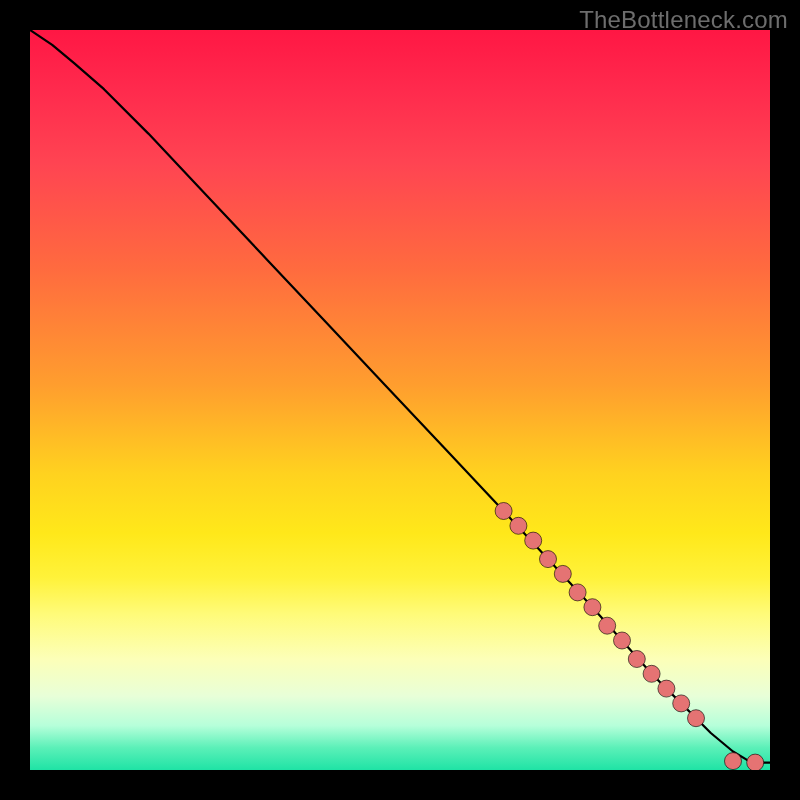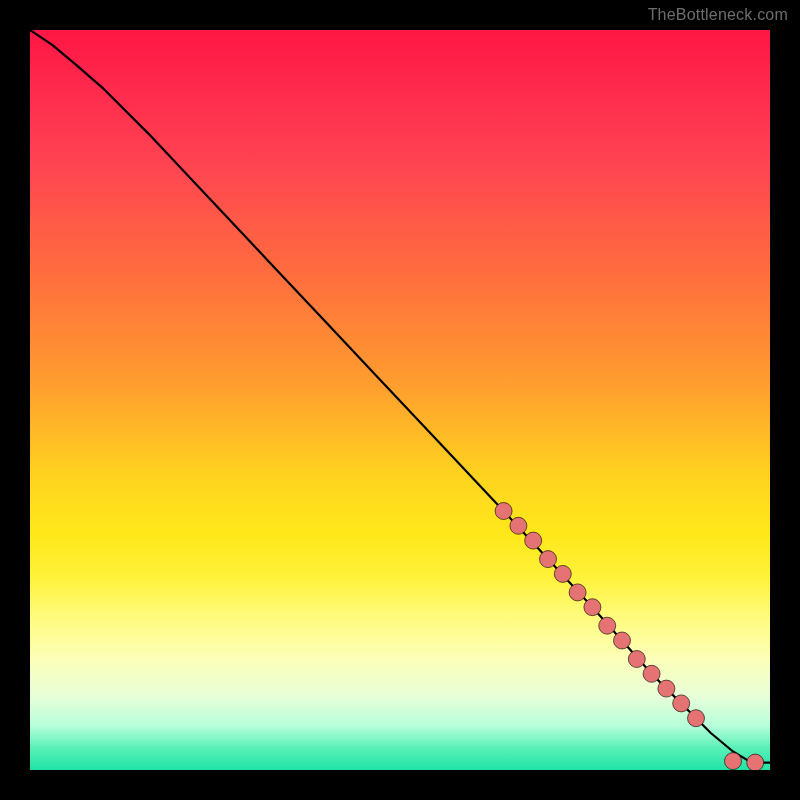--- a/index.html
+++ b/index.html
@@ -39,21 +39,21 @@
       #b6ffda 94%,
       #5bf0b8 97%,
       #1fe3a5 100%
     );
   }
   .watermark {
     position: absolute;
     top: 6px;
     right: 12px;
     color: #6d6d6d;
-    font-size: 16px;
+    font-size: 24px;
     font-weight: 500;
     letter-spacing: 0.2px;
     user-select: none;
   }
   svg.overlay {
     position: absolute;
     left: 0;
     top: 0;
     width: 740px;
     height: 740px;

